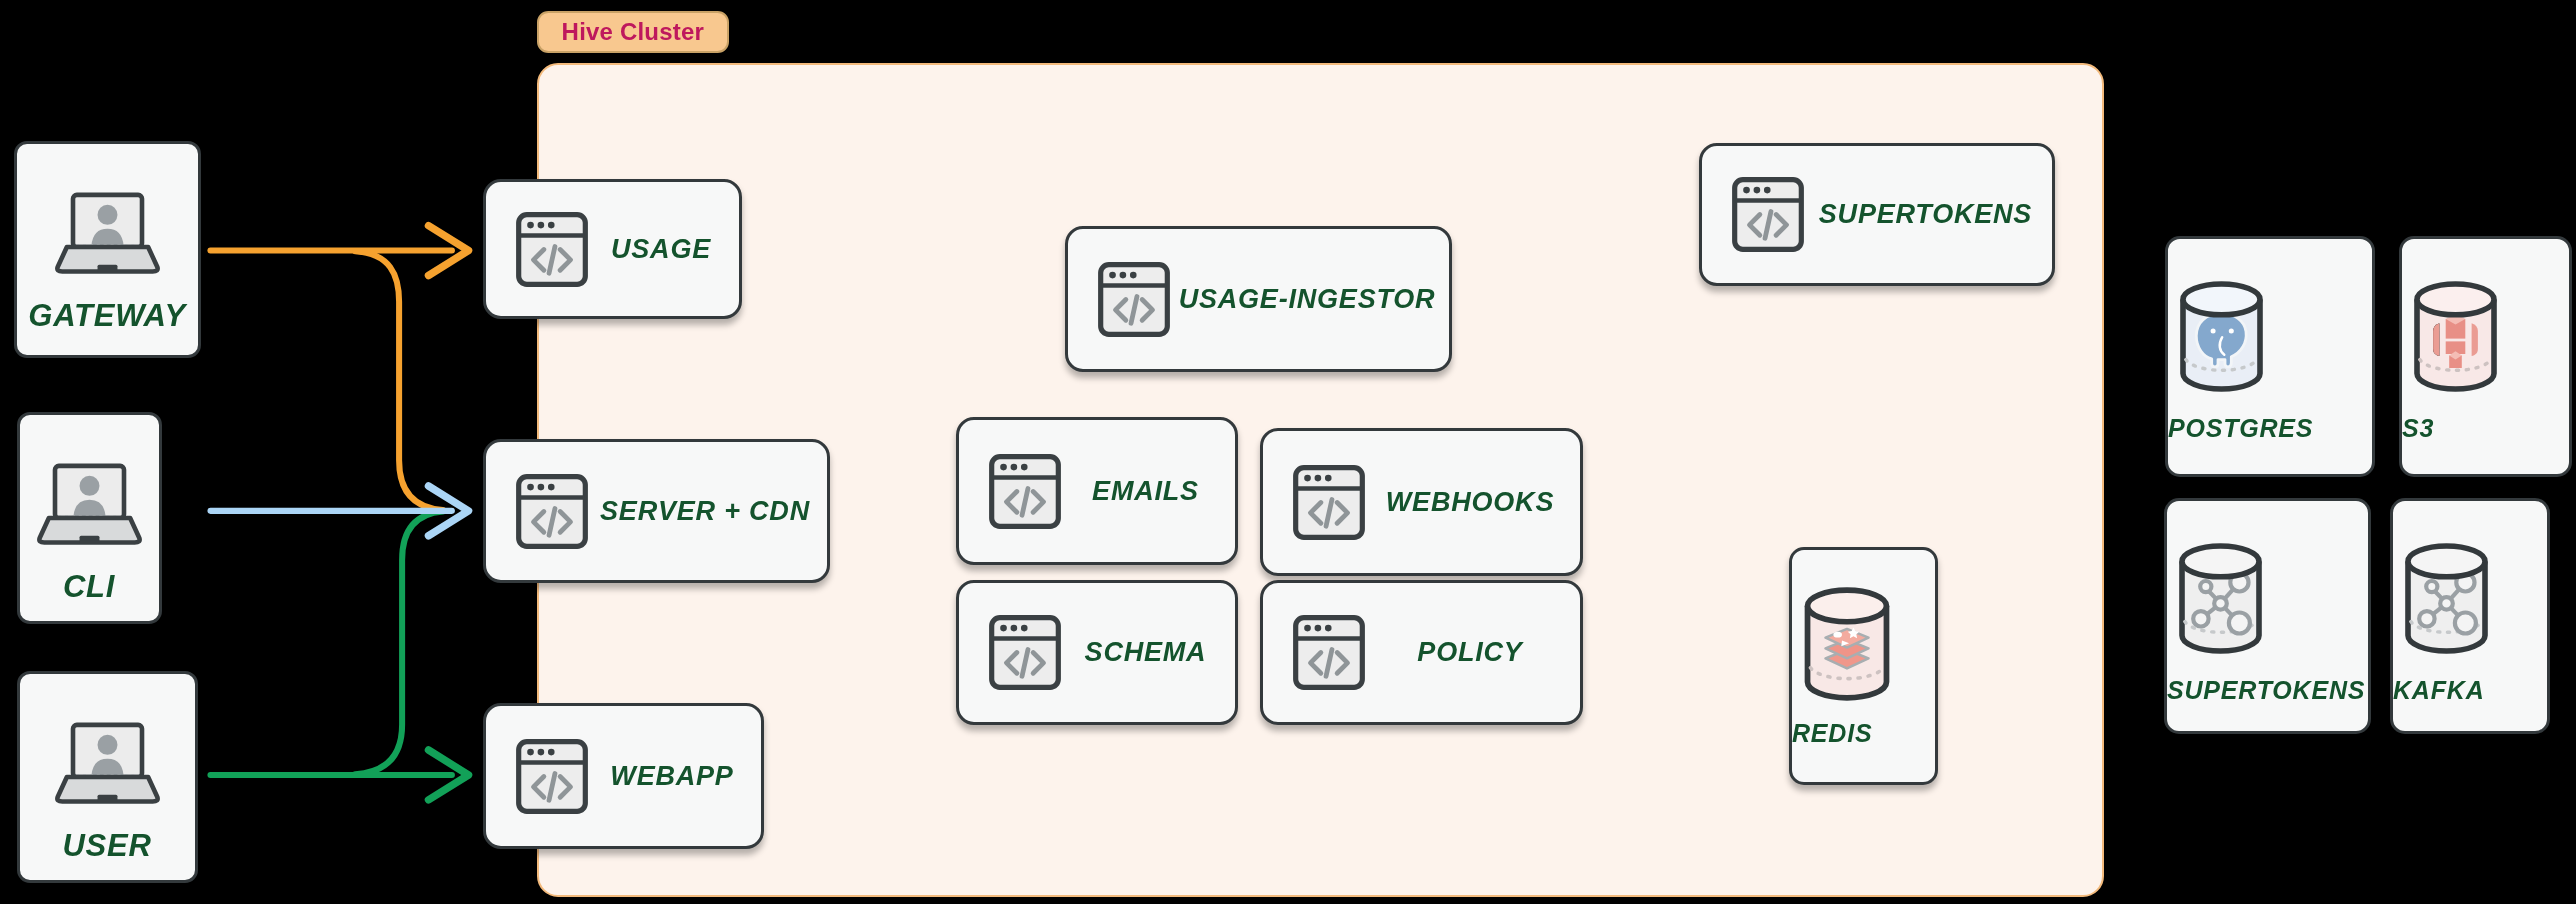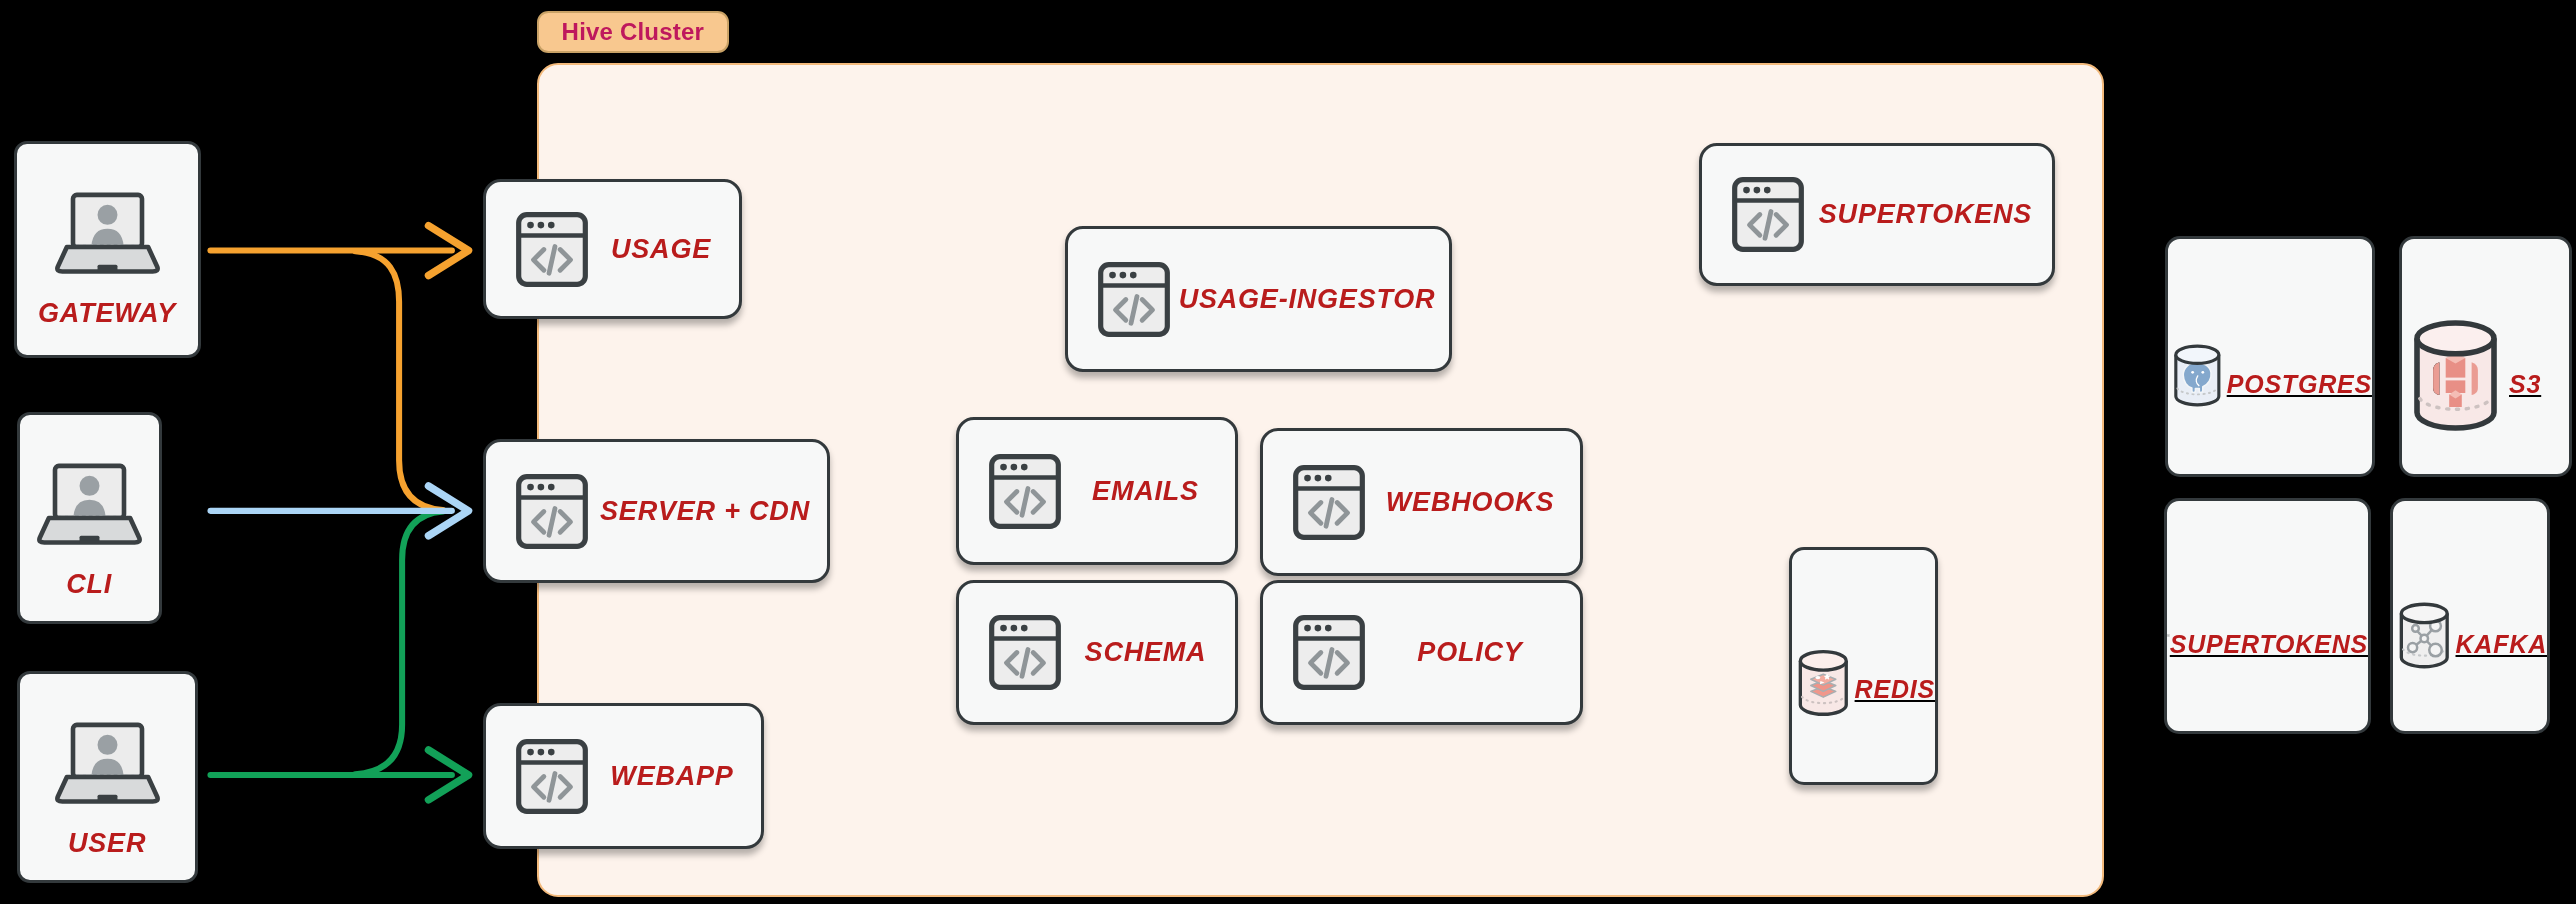--- a/index.html
+++ b/index.html
@@ -12,31 +12,31 @@
 
   .cluster{position:absolute;left:537px;top:63px;width:1567px;height:834px;
     background:#fdf3ec;border:2.3px solid #f3ba7c;border-radius:21px;box-sizing:border-box;}
   .pill{position:absolute;left:537px;top:10.6px;height:42px;padding:0 22.6px;
     background:#f8c88f;border:2.3px solid #c9a266;border-radius:11.3px;
     display:flex;align-items:center;box-sizing:border-box;
     font-size:24px;font-weight:700;color:#be185d;letter-spacing:0.2px;}
 
   .node{position:absolute;background:#f7f8f8;border:3.8px solid #33393c;box-sizing:border-box;
     box-shadow:0 5.3px 6.8px rgba(0,0,0,.28);}
-  .nlabel{font-style:italic;font-weight:600;color:#b91c1c;letter-spacing:0.8px;white-space:nowrap;}
+  .nlabel{font-style:italic;font-weight:600;color:#14532d;letter-spacing:0.8px;white-space:nowrap;}
 
   .svc{border-radius:18px;display:flex;align-items:center;padding-left:26px;}
   .svc .nlabel{flex:1;text-align:center;font-size:27px;padding-right:9px;}
   .icon-win{width:80px;height:77px;flex:0 0 auto;}
 
   .actor{border-radius:13px;display:flex;flex-direction:column;align-items:center;padding-top:47px;}
-  .actor .nlabel{font-size:27px;margin-top:21px;}
+  .actor .nlabel{font-size:31px;margin-top:21px;}
   .icon-laptop{width:115px;height:86px;}
 
-  .store{border-radius:15px;display:flex;flex-direction:row;align-items:center;padding-top:38px;text-decoration:underline;}
+  .store{border-radius:15px;display:flex;flex-direction:column;align-items:flex-start;padding-top:38px;}
   .store .nlabel{font-size:25px;margin-top:18px;}
   .store.small{padding-top:33px;}
   .store.small .nlabel{margin-top:13.6px;}
   .icon-cyl{width:107px;height:119px;}
   .store.small .icon-cyl{width:110px;height:122px;}
 
   .symbols{position:absolute;width:0;height:0;overflow:hidden;}
 </style>
 </head>
 <body>

